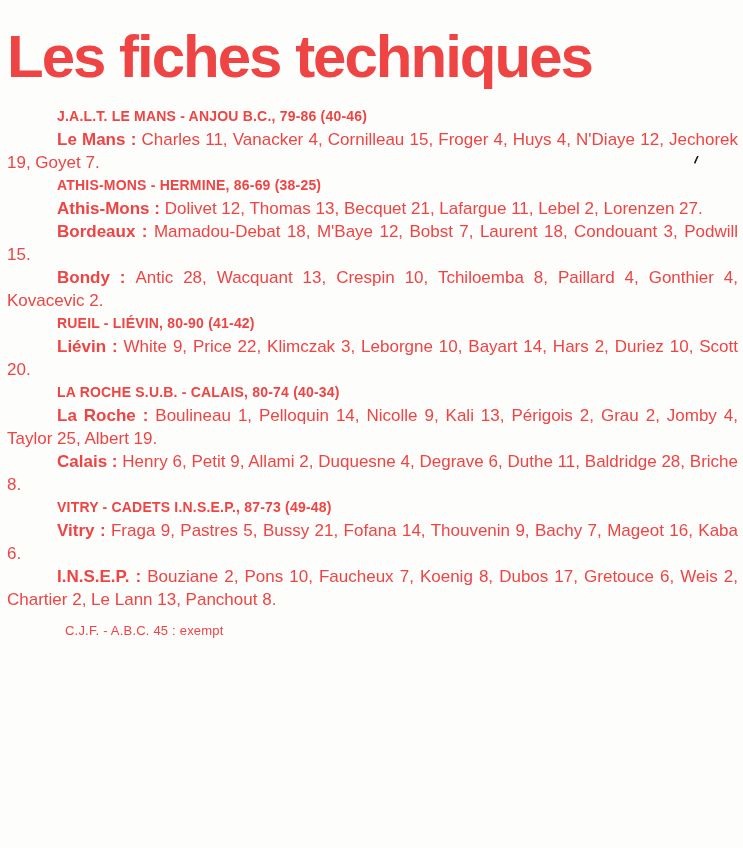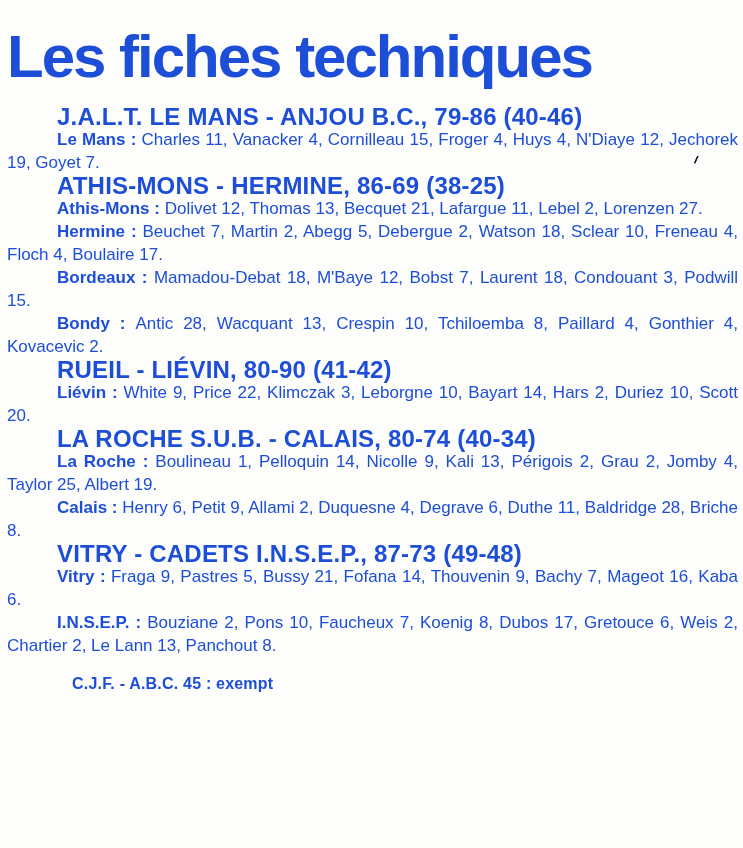--- a/index.html
+++ b/index.html
@@ -6,55 +6,55 @@
     margin: 0;
     padding: 0;
     background: #fdfdfc;
   }
   .page {
     position: relative;
     width: 743px;
     height: 848px;
     overflow: hidden;
     background: #fdfdfc;
-    color: #1d4ed8;
+    color: #ef4444;
     font-family: "Liberation Sans", "DejaVu Sans", sans-serif;
     box-sizing: border-box;
     padding: 22px 5px 0 7px;
   }
   .main-title {
     margin: 4px 0 17px 0;
     font-size: 60px;
     line-height: 62px;
     font-weight: 700;
     letter-spacing: -2px;
     white-space: nowrap;
   }
   .match { margin: 0; }
   .match-heading {
     margin: 0;
-    font-size: 24px;
+    font-size: 14px;
     line-height: 23px;
     font-weight: 700;
     text-indent: 50px;
     letter-spacing: 0.2px;
   }
   .team-line {
     margin: 0;
     font-size: 17px;
     line-height: 23px;
     text-align: justify;
     text-indent: 50px;
   }
   .team-name { font-weight: 700; }
   .exempt-line {
-    margin: 15px;
-    font-size: 16px;
+    margin: 8px;
+    font-size: 13px;
     line-height: 23px;
-    font-weight: 700;
+    font-weight: 400;
     text-indent: 50px;
     letter-spacing: 0.2px;
   }
   
   .scan-speck {
     position: absolute;
     left: 695px;
     top: 156px;
     width: 4px;
     height: 9px;
@@ -71,21 +71,20 @@
   <h1 class="main-title">Les fiches techniques</h1>
 
   <section class="match">
     <p class="match-heading">J.A.L.T. LE MANS - ANJOU B.C., 79-86 (40-46)</p>
     <p class="team-line"><span class="team-name"><span>Le Mans</span><span> : </span></span><span>Charles 11, Vanacker 4, Cornilleau 15, Froger 4, Huys 4, N'Diaye 12, Jechorek 19, Goyet 7.</span></p>
   </section>
 
   <section class="match">
     <p class="match-heading">ATHIS-MONS - HERMINE, 86-69 (38-25)</p>
     <p class="team-line"><span class="team-name"><span>Athis-Mons</span><span> : </span></span><span>Dolivet 12, Thomas 13, Becquet 21, Lafargue 11, Lebel 2, Lorenzen 27.</span></p>
-    <p class="team-line"><span class="team-name"><span>Hermine</span><span> : </span></span><span>Beuchet 7, Martin 2, Abegg 5, Debergue 2, Watson 18, Sclear 10, Freneau 4, Floch 4, Boulaire 17.</span></p>
   </section>
 
   <section class="match">
     <p class="team-line"><span class="team-name"><span>Bordeaux</span><span> : </span></span><span>Mamadou-Debat 18, M'Baye 12, Bobst 7, Laurent 18, Condouant 3, Podwill 15.</span></p>
     <p class="team-line"><span class="team-name"><span>Bondy</span><span> : </span></span><span>Antic 28, Wacquant 13, Crespin 10, Tchiloemba 8, Paillard 4, Gonthier 4, Kovacevic 2.</span></p>
   </section>
 
   <section class="match">
     <p class="match-heading">RUEIL - LIÉVIN, 80-90 (41-42)</p>
     <p class="team-line"><span class="team-name"><span>Liévin</span><span> : </span></span><span>White 9, Price 22, Klimczak 3, Leborgne 10, Bayart 14, Hars 2, Duriez 10, Scott 20.</span></p>

